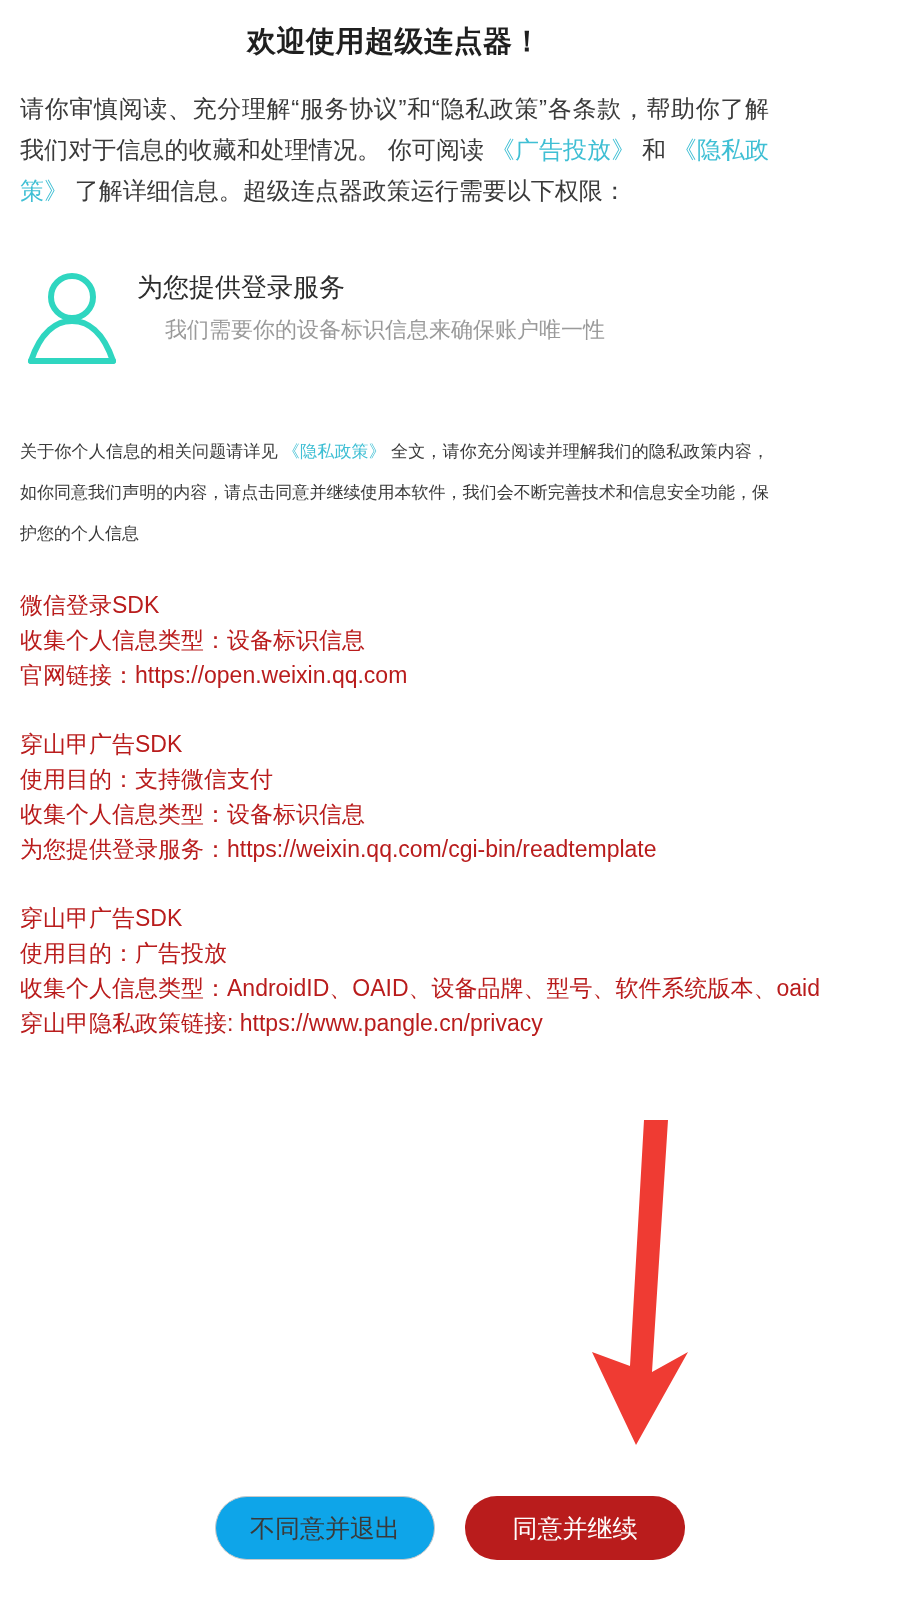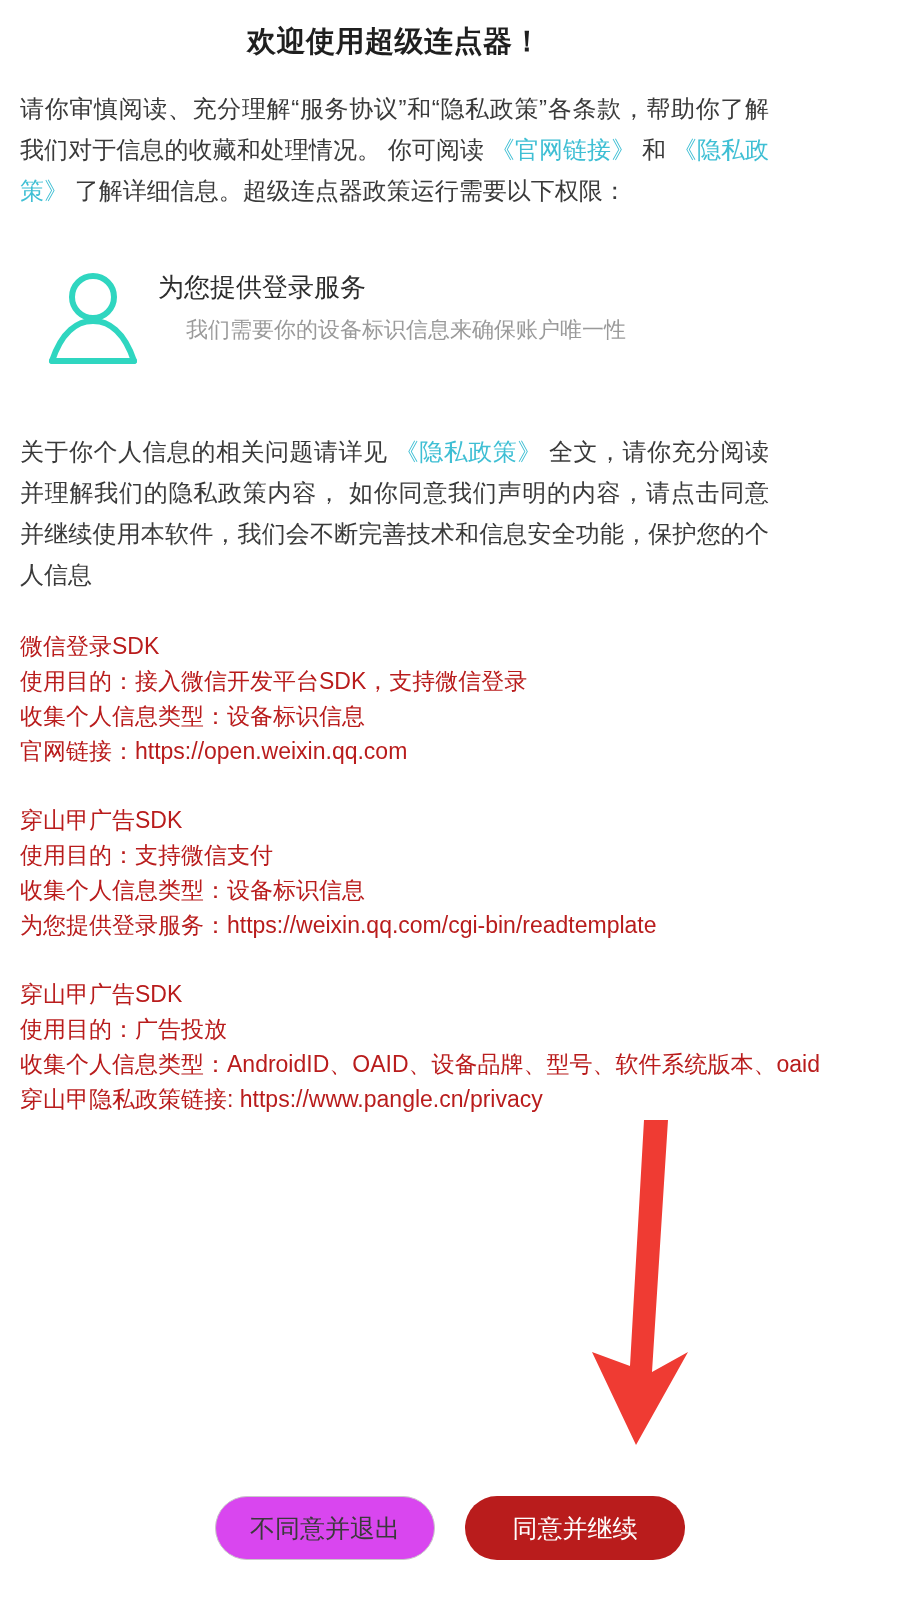--- a/index.html
+++ b/index.html
@@ -37,21 +37,21 @@
   }
   .link {
     color: #3fbfd4;
   }
   .perm-list {
     margin-top: 54px;
   }
   .perm-row {
     display: flex;
     align-items: flex-start;
-    padding: 0 28px;
+    padding: 0 7px;
     margin-bottom: 62px;
   }
   .perm-icon {
     width: 130px;
     min-width: 130px;
     display: flex;
     align-items: center;
     justify-content: center;
     padding-top: 4px;
   }
@@ -65,21 +65,21 @@
   }
   .perm-desc {
     font-size: 22px;
     color: #9a9a9a;
     line-height: 34px;
     margin-top: 8px;
     margin-left: 28px;
   }
   .policy-para {
     margin: 6px 20px 0 20px;
-    font-size: 24px;
+    font-size: 17px;
     line-height: 41px;
     color: #3a3a3a;
     text-align: justify;
   }
   .sdk-block {
     margin: 34px 20px 0 20px;
   }
   .sdk-line {
     font-size: 23px;
     line-height: 35px;
@@ -102,21 +102,21 @@
     display: flex;
     align-items: center;
     justify-content: center;
     font-size: 25px;
     cursor: pointer;
     user-select: none;
   }
   .btn-outline {
     border: 1.5px solid #c9c9c9;
     color: #3a3a3a;
-    background: #d946ef;
+    background: #0ea5e9;
   }
   .btn-primary {
     background: #b91c1c;
     color: #ffffff;
     border: none;
   }
   .arrow {
     position: absolute;
     left: 540px;
     top: 1120px;
@@ -127,21 +127,21 @@
 </style>
 </head>
 <body>
 
 <div class="screen">
 
   <div class="title">欢迎使用超级连点器！</div>
 
   <div class="intro">
     <span>请你审慎阅读、充分理解“服务协议”和“隐私政策”各条款，帮助你了解我们对于信息的收藏和处理情况。 你可阅读</span>
-    <span class="link">《官网链接》</span>
+    <span class="link">《广告投放》</span>
     <span>和</span>
     <span class="link">《隐私政策》</span>
     <span>了解详细信息。超级连点器政策运行需要以下权限：</span>
   </div>
 
   <div class="perm-list">
 
     <div class="perm-row">
       <div class="perm-icon">
         <svg width="110" height="100" viewBox="0 0 110 100">
@@ -160,21 +160,20 @@
   </div>
 
   <div class="policy-para">
     <span>关于你个人信息的相关问题请详见</span>
     <span class="link">《隐私政策》</span>
     <span>全文，请你充分阅读并理解我们的隐私政策内容， 如你同意我们声明的内容，请点击同意并继续使用本软件，我们会不断完善技术和信息安全功能，保护您的个人信息</span>
   </div>
 
   <div class="sdk-block">
     <div class="sdk-line">微信登录SDK</div>
-    <div class="sdk-line">使用目的：接入微信开发平台SDK，支持微信登录</div>
     <div class="sdk-line">收集个人信息类型：设备标识信息</div>
     <div class="sdk-line">官网链接：https://open.weixin.qq.com</div>
   </div>
 
   <div class="sdk-block">
     <div class="sdk-line">穿山甲广告SDK</div>
     <div class="sdk-line">使用目的：支持微信支付</div>
     <div class="sdk-line">收集个人信息类型：设备标识信息</div>
     <div class="sdk-line">为您提供登录服务：https://weixin.qq.com/cgi-bin/readtemplate</div>
   </div>

